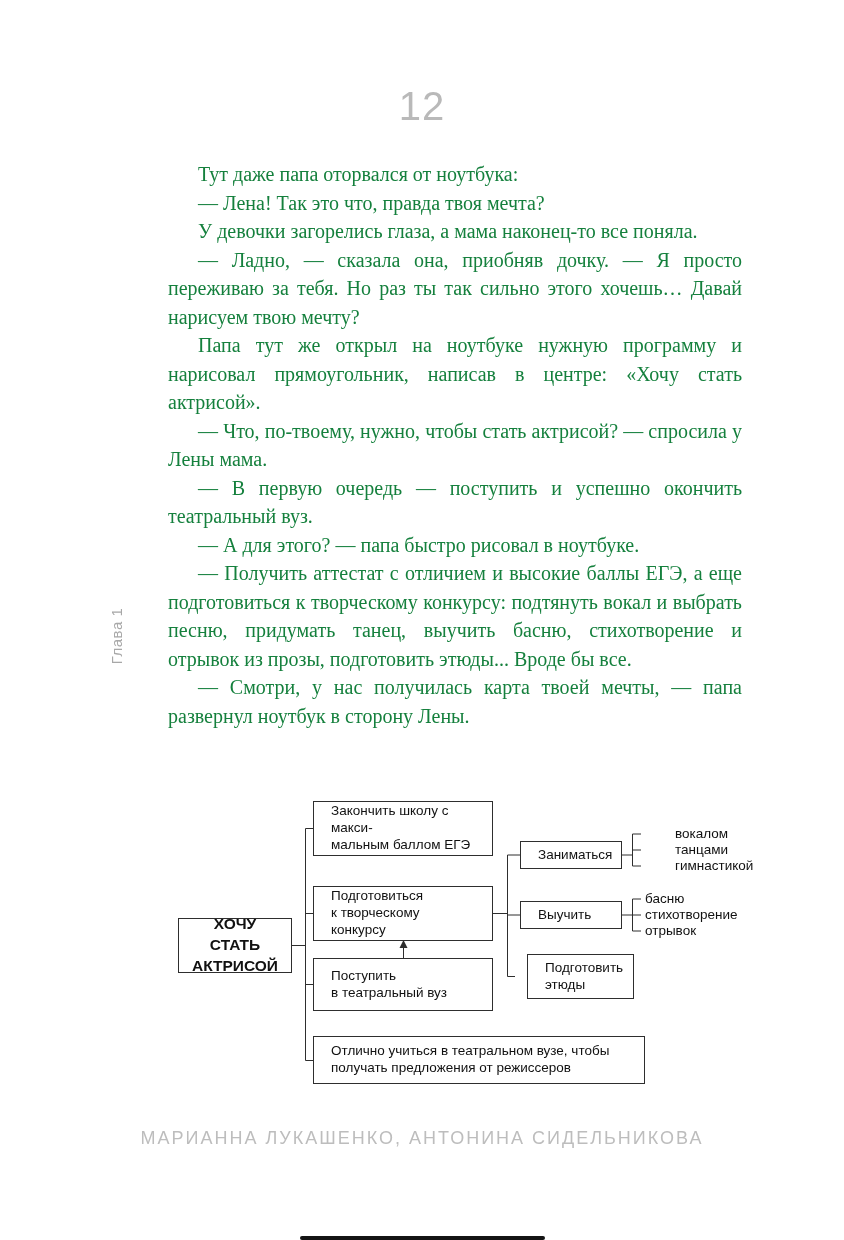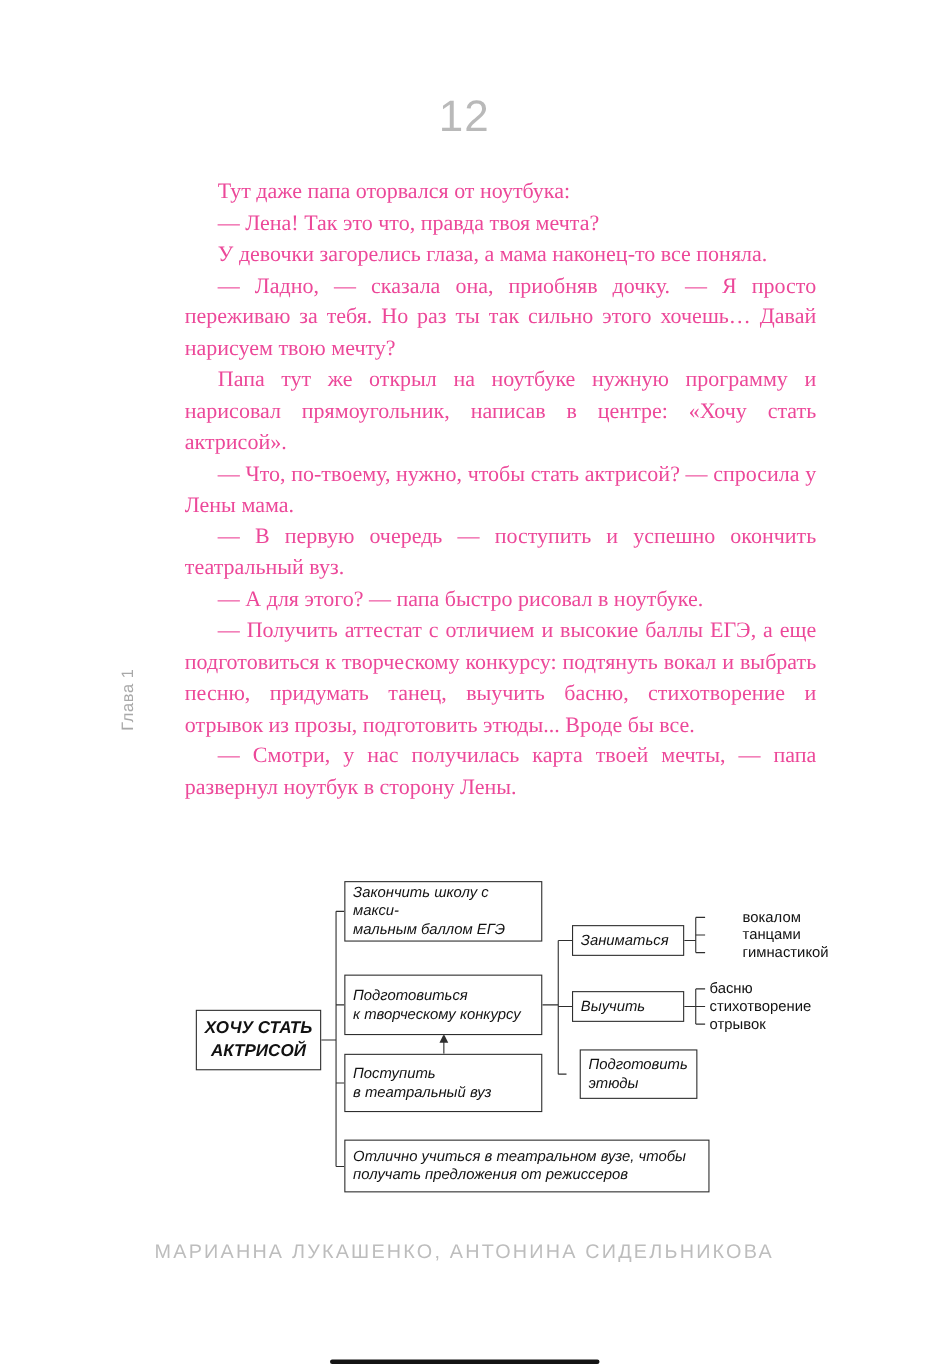--- a/index.html
+++ b/index.html
@@ -17,38 +17,37 @@
     font-size: 40px; color: #b9b9b9; letter-spacing: 1px;
   }
   .chapter-marker {
     position: absolute; left: 116px; top: 636px;
     transform: translate(-50%, -50%) rotate(-90deg);
     font-family: "Liberation Sans", sans-serif;
     font-size: 15px; color: #a8a8a8; white-space: nowrap; letter-spacing: 0.5px;
   }
   .text-block {
     position: absolute; left: 168px; top: 160px; width: 574px;
-    font-size: 20px; line-height: 28.5px; color: #ec4899;
+    font-size: 20px; line-height: 28.5px; color: #15803d;
     text-align: justify;
   }
   .text-block p { margin: 0; text-indent: 30px; }
 
   .diagram {
     position: absolute; left: 170px; top: 796px; width: 580px; height: 300px;
     font-family: "Liberation Sans", sans-serif;
   }
   .diagram svg { position: absolute; left: 0; top: 0; }
   .dbox {
     position: absolute; box-sizing: border-box;
     border: 1px solid #2e2e2e; background: #ffffff;
     display: flex; align-items: center;
-    padding: 3px 7px;
+    padding: 3px 17px;
     font-size: 13.5px; line-height: 1.24; color: #111111;
     white-space: pre-line;
-    font-style: italic;
   }
   .dbox.root {
     justify-content: center; text-align: center;
     font-weight: bold; font-size: 15.5px; line-height: 1.35;
   }
   .dlabel {
     position: absolute;
     font-size: 13.5px; line-height: 16px; color: #111111;
     white-space: pre-line;
   }

